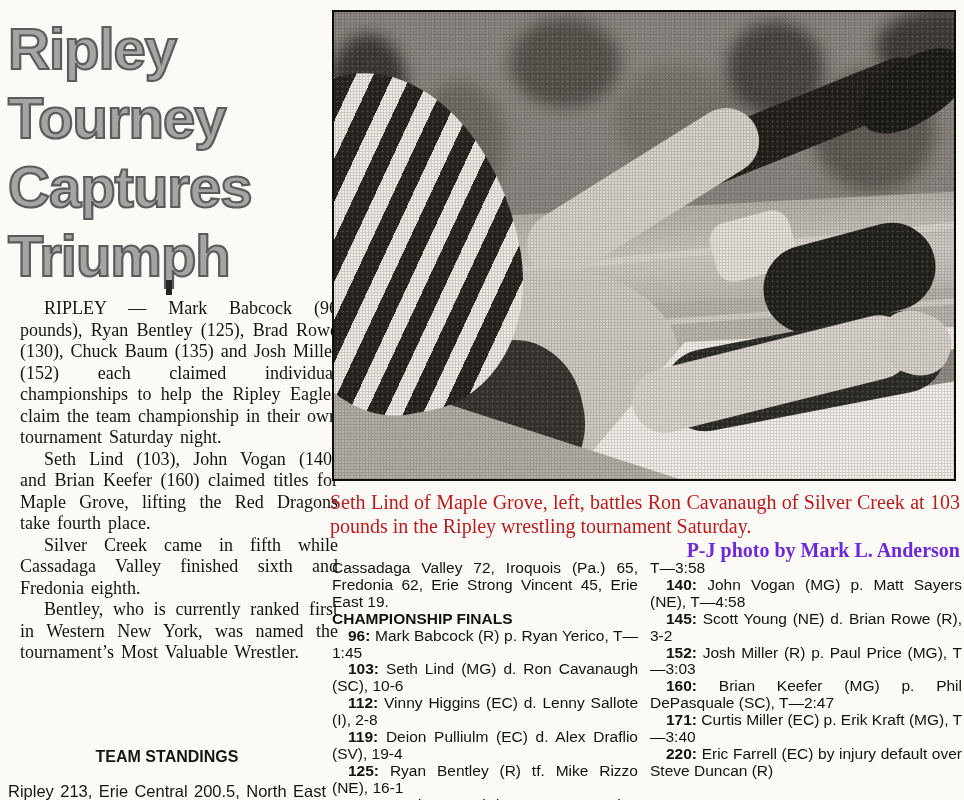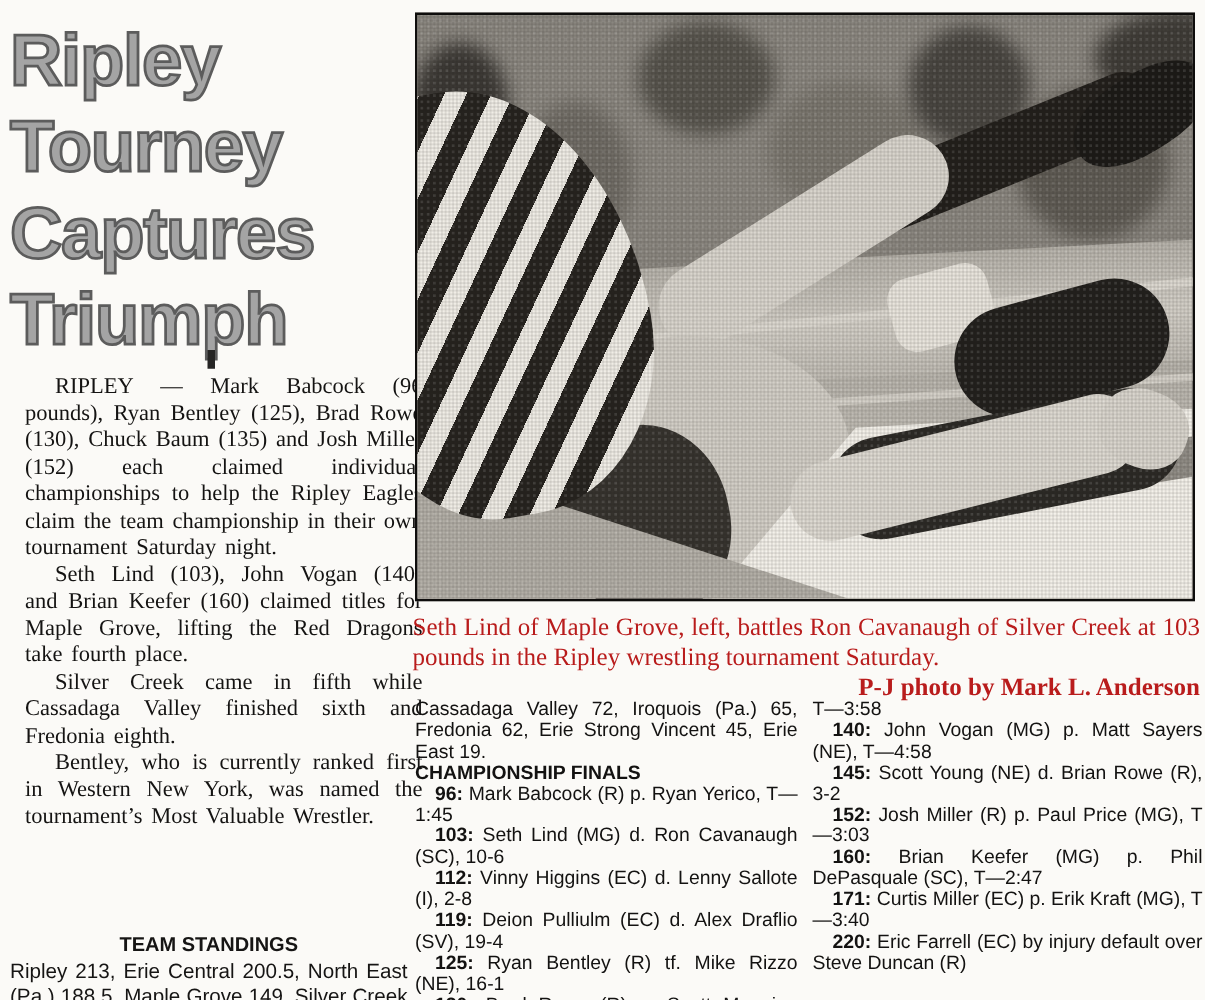--- a/index.html
+++ b/index.html
@@ -18,21 +18,21 @@
   .ink-mark { position:absolute; left:166px; top:280px; width:6px; height:15px; background:#262524; }
   
   .article { position:absolute; left:8px; top:298px; width:318px;margin-left:12px; }
   .article p {
     margin:0; font-size:18px; line-height:21.5px; text-align:justify;
     text-indent:24px; word-spacing:2.5px; color:#141312;
   }
   
   .standings { position:absolute; left:8px; top:748px; width:318px;
     font-family:"Liberation Sans", sans-serif; }
-  .standings-heading { font-weight:bold; font-size:16px; text-align:center; margin:0 0 1px 0; }
+  .standings-heading { font-weight:bold; font-size:16px; text-align:center; margin:0 0 15px 0; }
   .standings-text { margin:0; font-size:16.5px; line-height:20px; text-align:justify; }
   
   .photo {
     position:absolute; left:332px; top:10px; width:624px; height:471px;
     border:2.5px solid #0e0d0c; background:#b2aea7; overflow:hidden; box-sizing:border-box;
   }
   .photo div { position:absolute; }
   .ph-base { inset:0; background:linear-gradient(180deg,#8c8982 0%,#9b978f 28%,#b3afa7 55%,#c2beb6 78%,#cfcbc3 100%); }
   .ph-crowd { left:0; top:0; width:100%; height:215px; filter:blur(7px); transform:scale(1.06);
     background:
@@ -78,21 +78,21 @@
     border-radius:40% 60% 50% 50% / 35% 65% 45% 55%;
     background:repeating-linear-gradient(125deg,#f0ede6 0 16px,#25221e 16px 34px);
     transform:rotate(-10deg); }
   .ph-grain { inset:0;
     background-image:radial-gradient(rgba(30,27,24,.17) 1px, transparent 1.4px),
                      radial-gradient(rgba(255,255,255,.13) 1px, transparent 1.4px);
     background-size:3px 3px, 5px 5px; background-position:0 0, 1px 2px; }
   
   .caption-block { position:absolute; left:330px; top:490px; width:630px; }
   .caption-text { margin:0; font-weight:normal; font-size:20px; line-height:24px; text-align:justify; color:#b91c1c; }
-  .caption-credit { font-weight:bold; font-size:20px; line-height:24px; text-align:right; color:#b91c1c; }
+  .caption-credit { font-weight:bold; font-size:20px; line-height:24px; text-align:right; color:#6d28d9; }
   
   .col { position:absolute; top:560px; font-family:"Liberation Sans", sans-serif;
     font-size:15.5px; line-height:16.9px; color:#131211; }
   .col-mid { left:332px; width:306px; }
   .col-right { left:650px; width:312px; }
   .col p { margin:0; text-align:justify; }
   .carryover { text-align:left !important; }
   .finals-heading { font-weight:bold; text-align:left; }
   .entry { text-indent:16px; }
   .entry b { font-weight:bold; }

